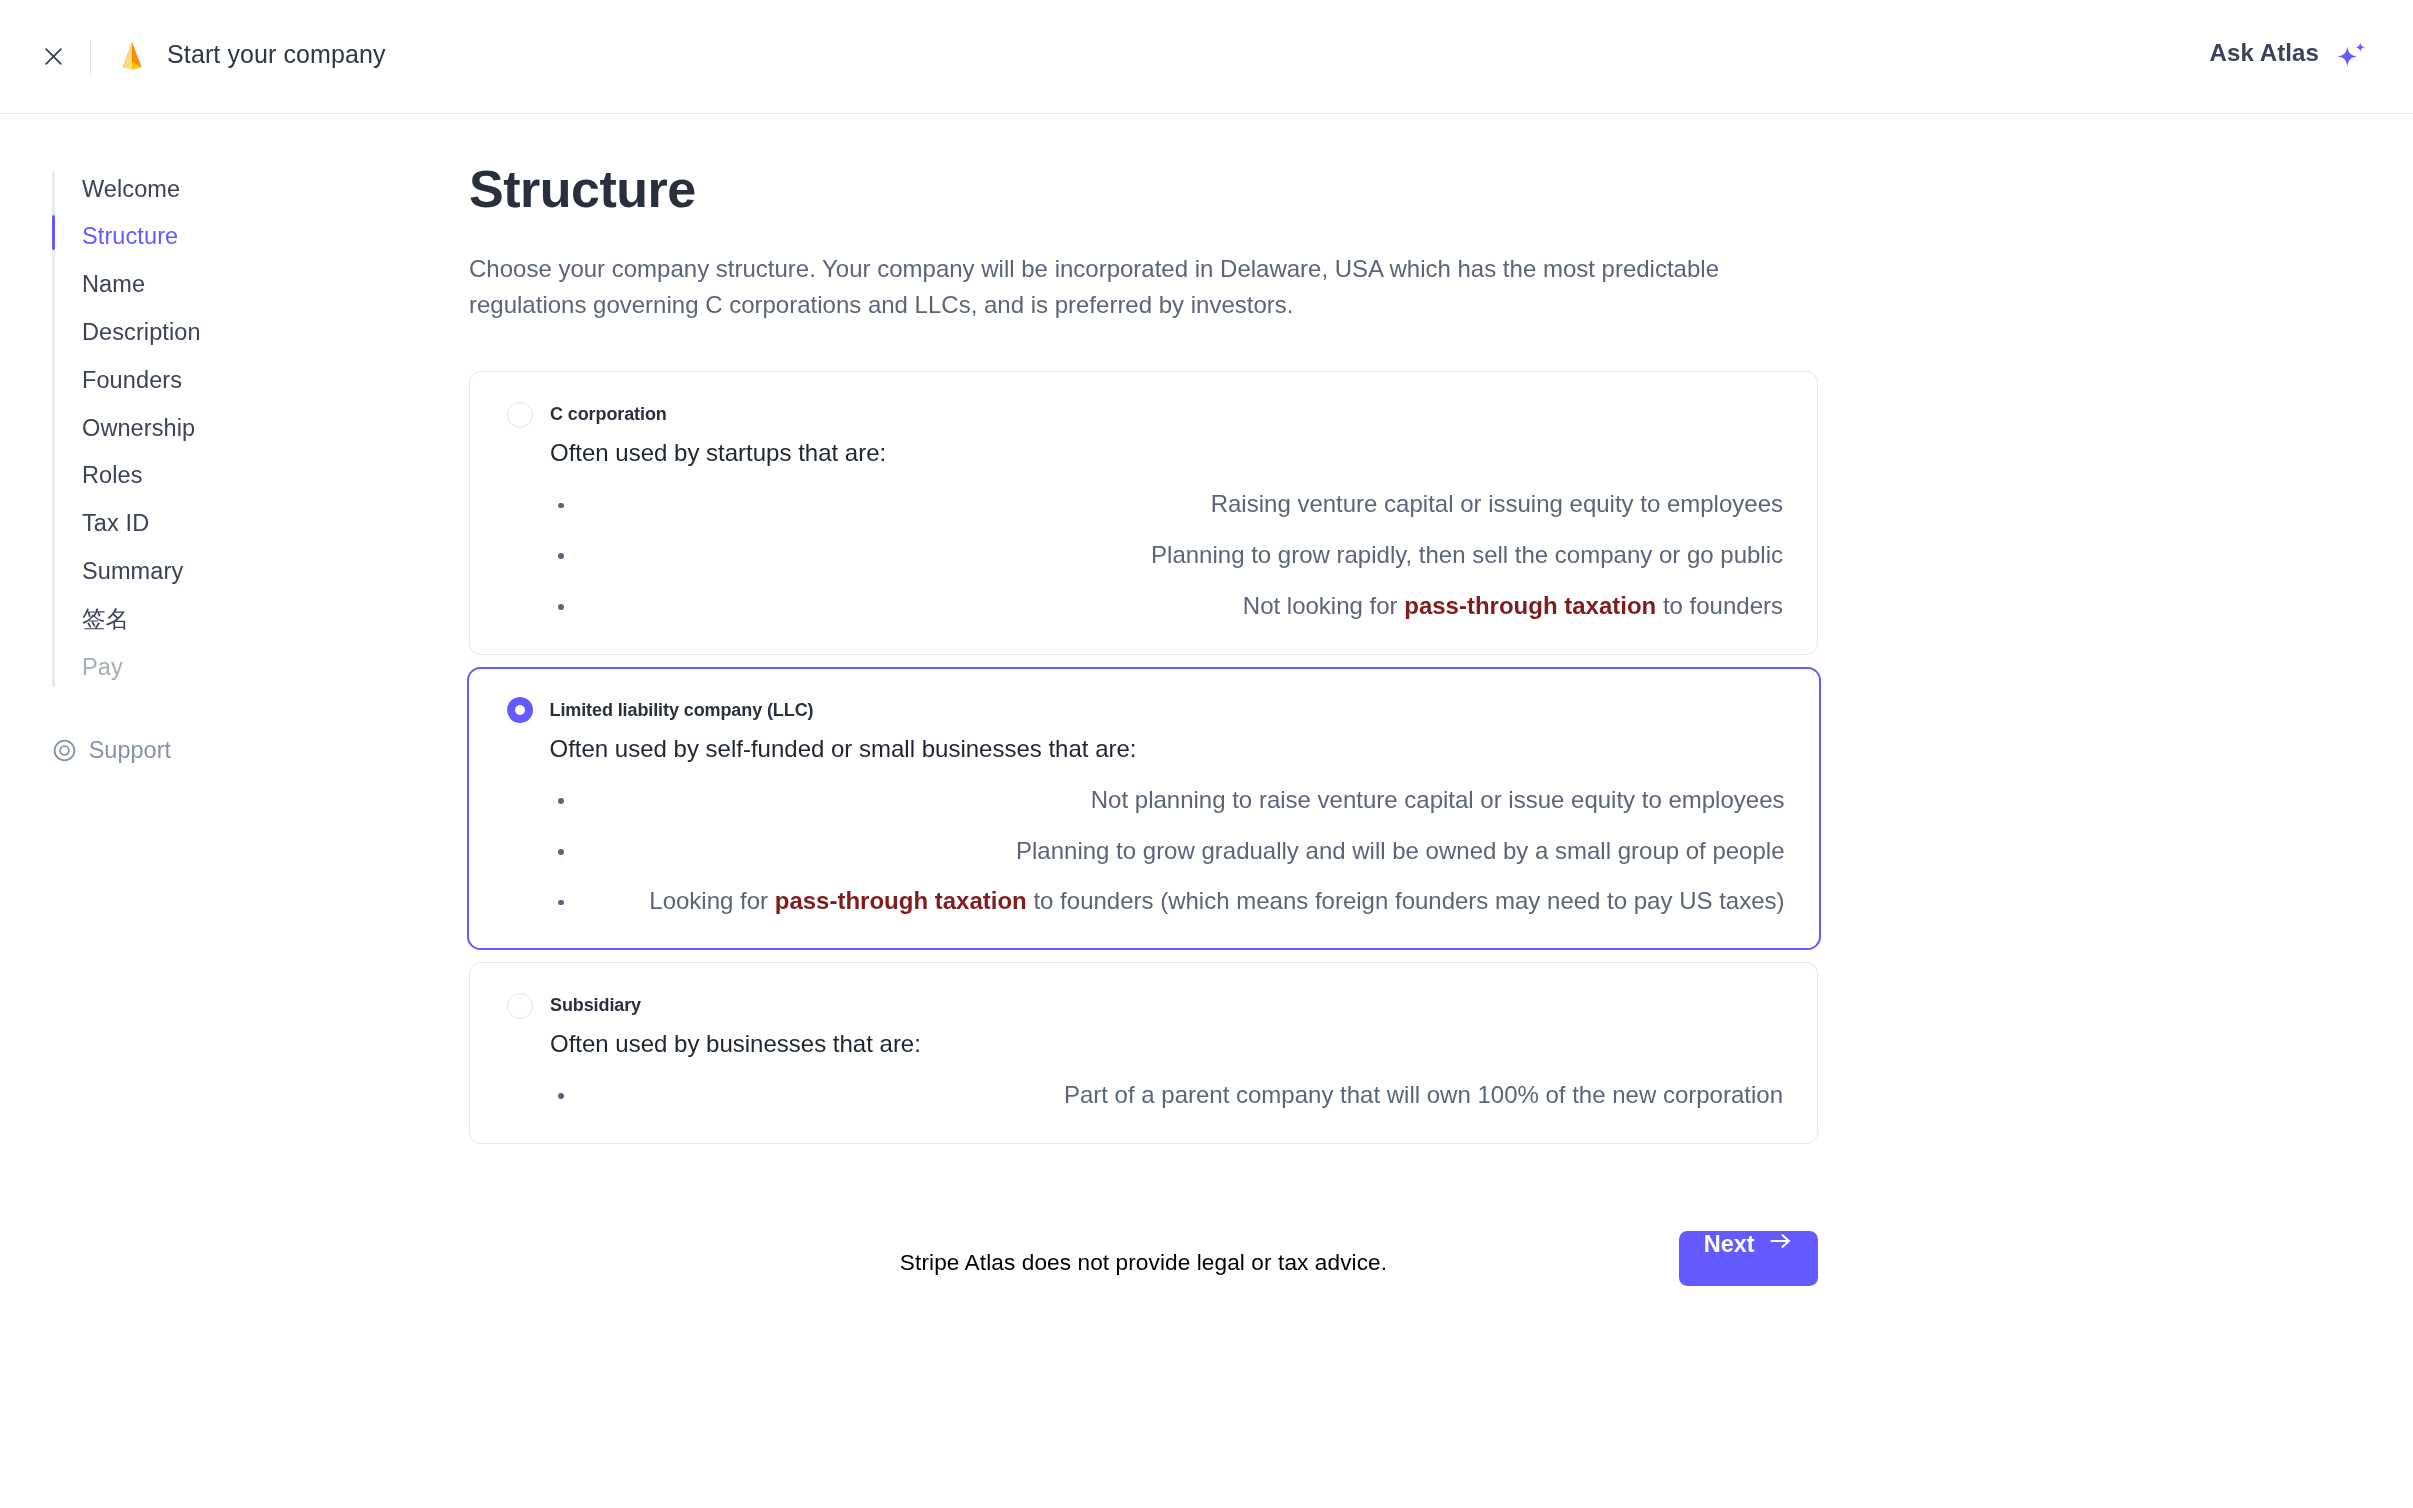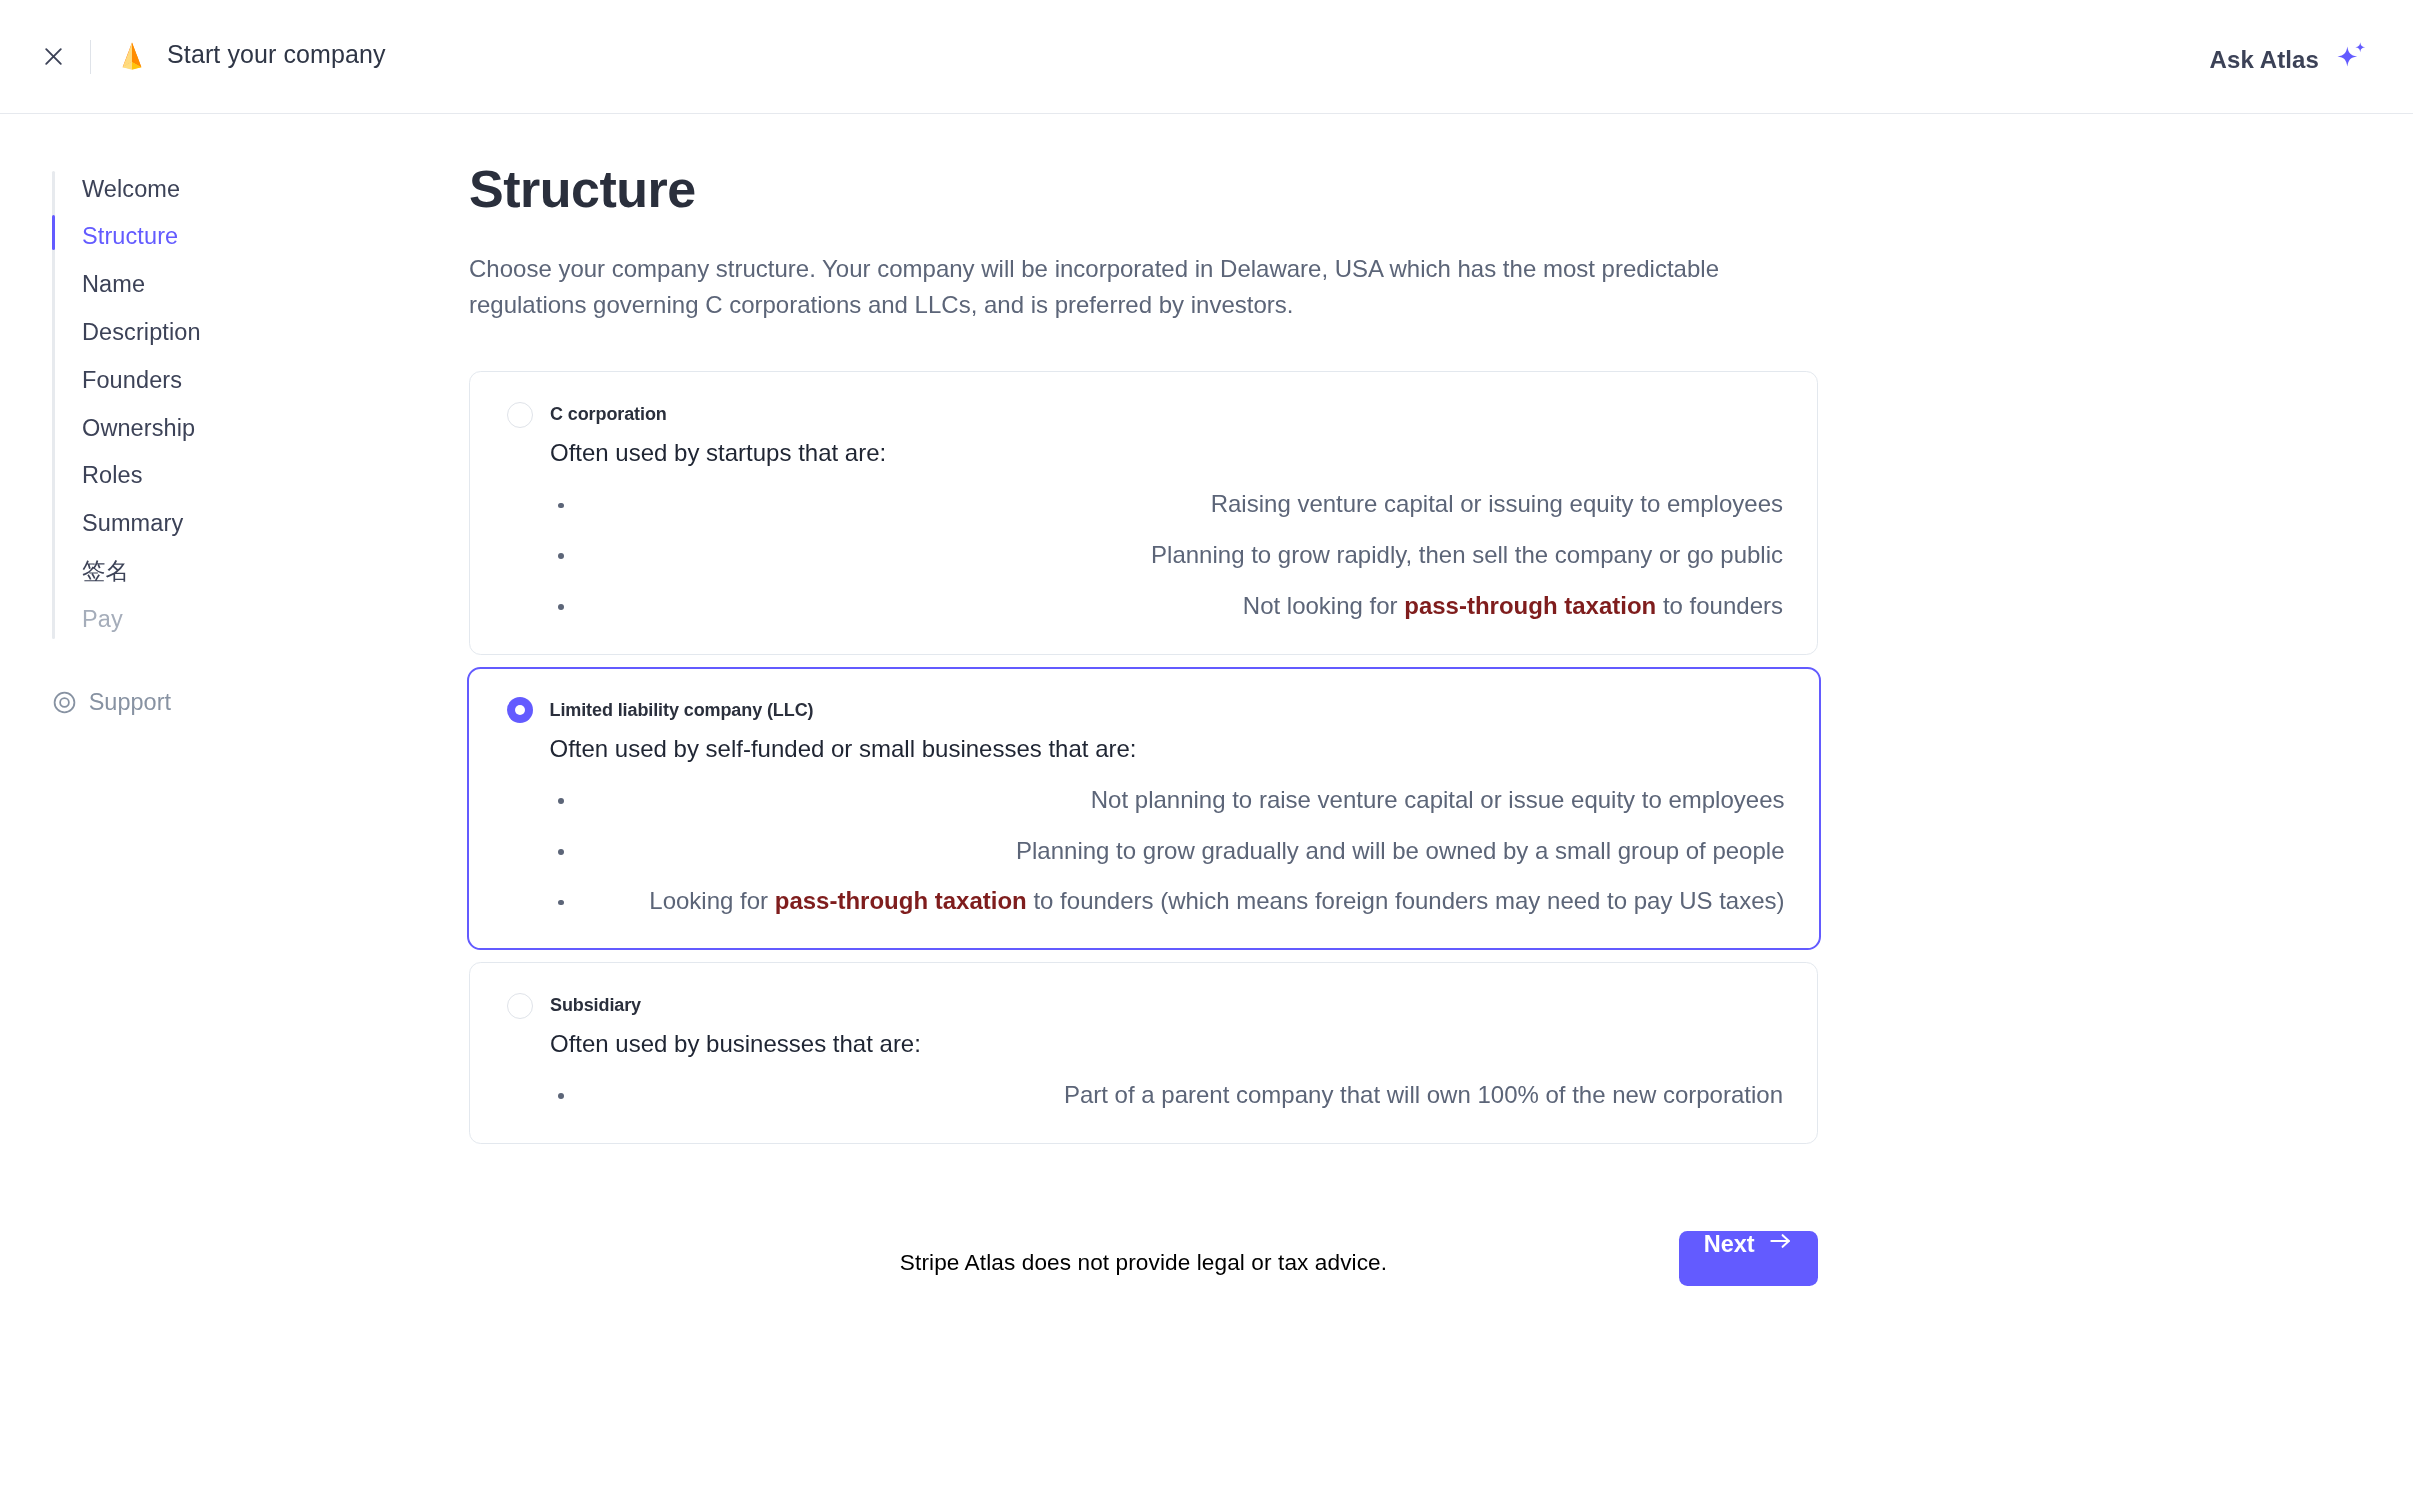--- a/index.html
+++ b/index.html
@@ -32,21 +32,21 @@
     margin: 0 23.5px 0 13.4px;
   }
   .brand { display: flex; align-items: flex-start; gap: 18.4px; cursor: pointer; }
   .brand-logo { width: 34px; height: 34px; display: block; }
   .brand-title {
     font-size: 25px; font-weight: 400; color: #2f3646;
     letter-spacing: 0.1px;
   }
   .topbar-right {
     margin-left: auto;
-    display: flex; align-items: flex-end; gap: 15px;
+    display: flex; align-items: flex-start; gap: 15px;
     cursor: pointer;
   }
   .ask-atlas-label {
     font-size: 24px; font-weight: 600; color: #3c4257;
     letter-spacing: 0.1px;
   }
   .sparkle-icon { width: 35px; height: 35px; display: block; }
 
   
   .page { display: flex; align-items: flex-start; }
@@ -272,20 +272,21 @@
 
   <aside class="sidebar">
     <nav class="nav-rail">
       <div class="nav-item">Welcome</div>
       <div class="nav-item active">Structure</div>
       <div class="nav-item">Name</div>
       <div class="nav-item">Description</div>
       <div class="nav-item">Founders</div>
       <div class="nav-item">Ownership</div>
       <div class="nav-item">Roles</div>
+      <div class="nav-item">Tax ID</div>
       <div class="nav-item">Summary</div>
       <div class="nav-item">签名</div>
       <div class="nav-item disabled">Pay</div>
     </nav>
     <div class="support-row">
       <svg class="support-icon" viewBox="0 0 24 24" fill="none" stroke="#8792a2" stroke-width="1.7">
         <circle cx="12" cy="12" r="9.5"></circle>
         <circle cx="12" cy="12" r="4.2"></circle>
       </svg>
       <span>Support</span>

